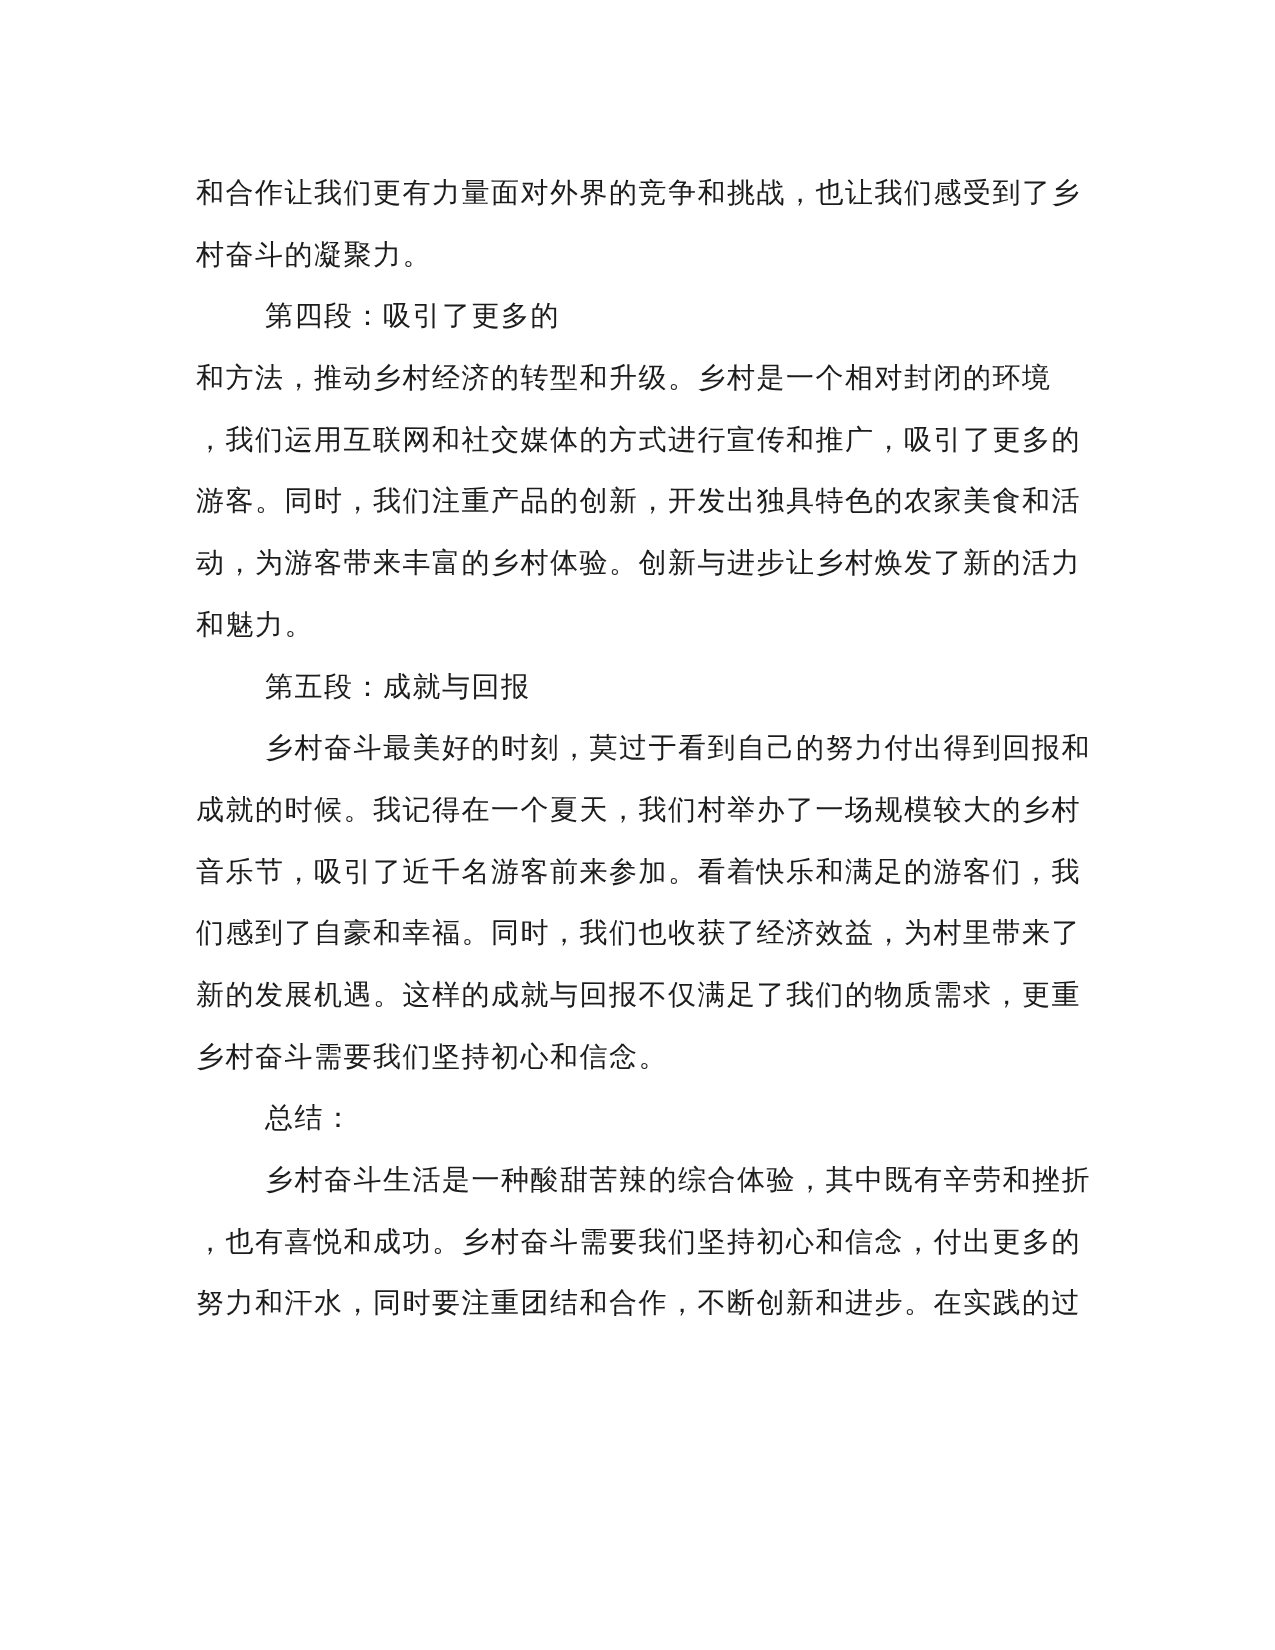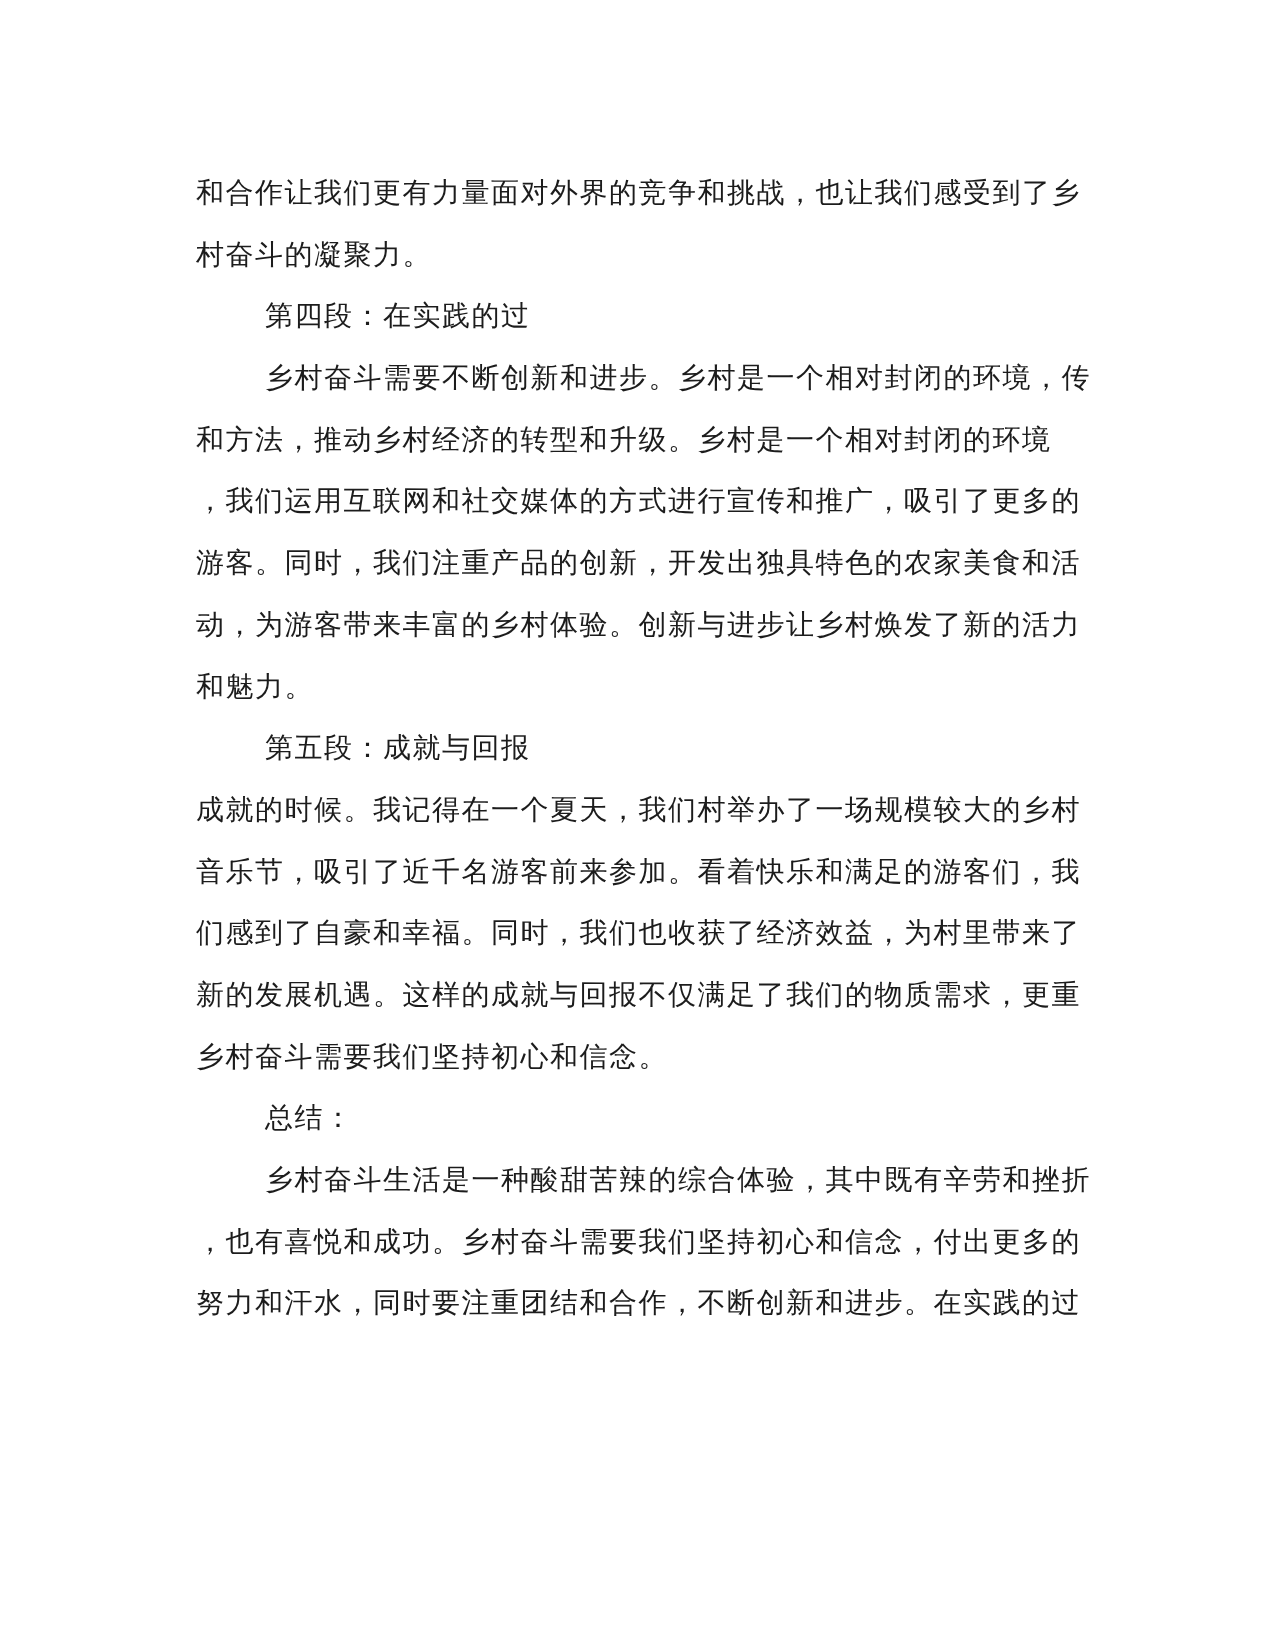--- a/index.html
+++ b/index.html
@@ -35,28 +35,28 @@
   }
 </style>
 </head>
 <body>
 
 <div class="page">
   <div class="text-block">
 
   <div class="doc-line">和合作让我们更有力量面对外界的竞争和挑战，也让我们感受到了乡</div>
       <div class="doc-line">村奋斗的凝聚力。</div>
-      <div class="doc-line indent">第四段：在实践的过</div>
-      <div class="doc-line indent">乡村奋斗需要不断创新和进步。乡村是一个相对封闭的环境，传</div>
+      <div class="doc-line indent">第四段：吸引了更多的</div>
       <div class="doc-line">和方法，推动乡村经济的转型和升级。乡村是一个相对封闭的环境</div>
       <div class="doc-line">，我们运用互联网和社交媒体的方式进行宣传和推广，吸引了更多的</div>
       <div class="doc-line">游客。同时，我们注重产品的创新，开发出独具特色的农家美食和活</div>
       <div class="doc-line">动，为游客带来丰富的乡村体验。创新与进步让乡村焕发了新的活力</div>
       <div class="doc-line">和魅力。</div>
       <div class="doc-line indent">第五段：成就与回报</div>
+      <div class="doc-line indent">乡村奋斗最美好的时刻，莫过于看到自己的努力付出得到回报和</div>
       <div class="doc-line">成就的时候。我记得在一个夏天，我们村举办了一场规模较大的乡村</div>
       <div class="doc-line">音乐节，吸引了近千名游客前来参加。看着快乐和满足的游客们，我</div>
       <div class="doc-line">们感到了自豪和幸福。同时，我们也收获了经济效益，为村里带来了</div>
       <div class="doc-line">新的发展机遇。这样的成就与回报不仅满足了我们的物质需求，更重</div>
       <div class="doc-line">乡村奋斗需要我们坚持初心和信念。</div>
       <div class="doc-line indent">总结：</div>
       <div class="doc-line indent">乡村奋斗生活是一种酸甜苦辣的综合体验，其中既有辛劳和挫折</div>
       <div class="doc-line">，也有喜悦和成功。乡村奋斗需要我们坚持初心和信念，付出更多的</div>
       <div class="doc-line">努力和汗水，同时要注重团结和合作，不断创新和进步。在实践的过</div>
     </div>

